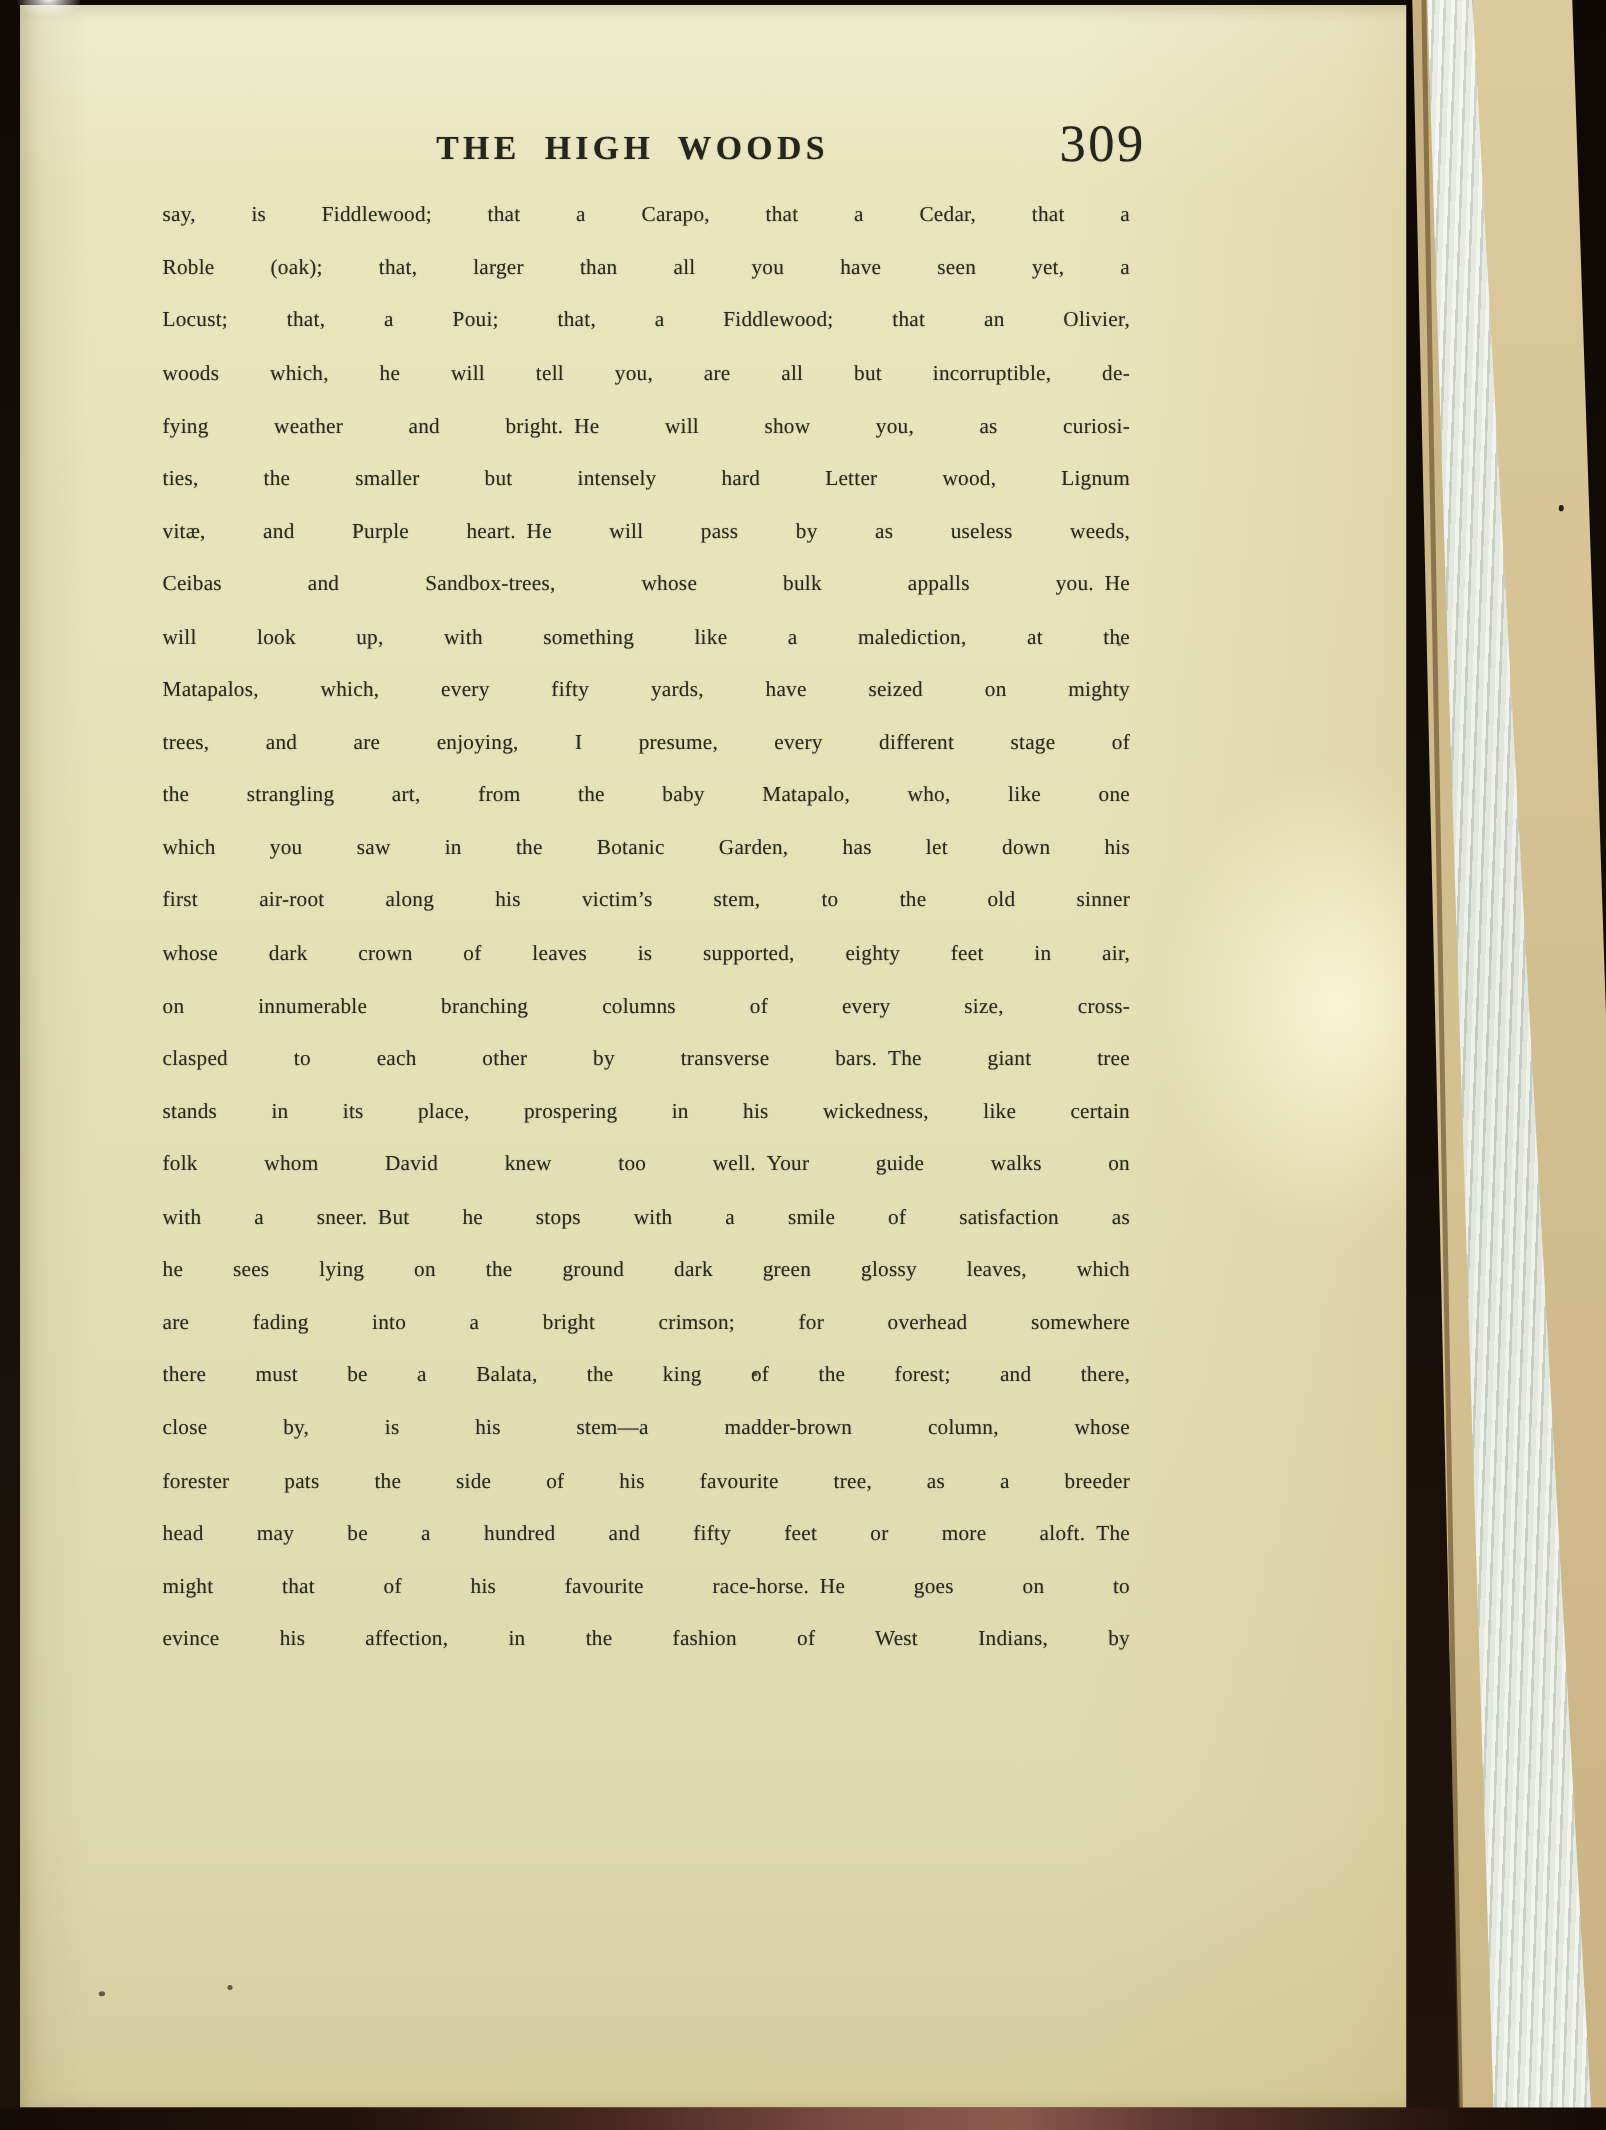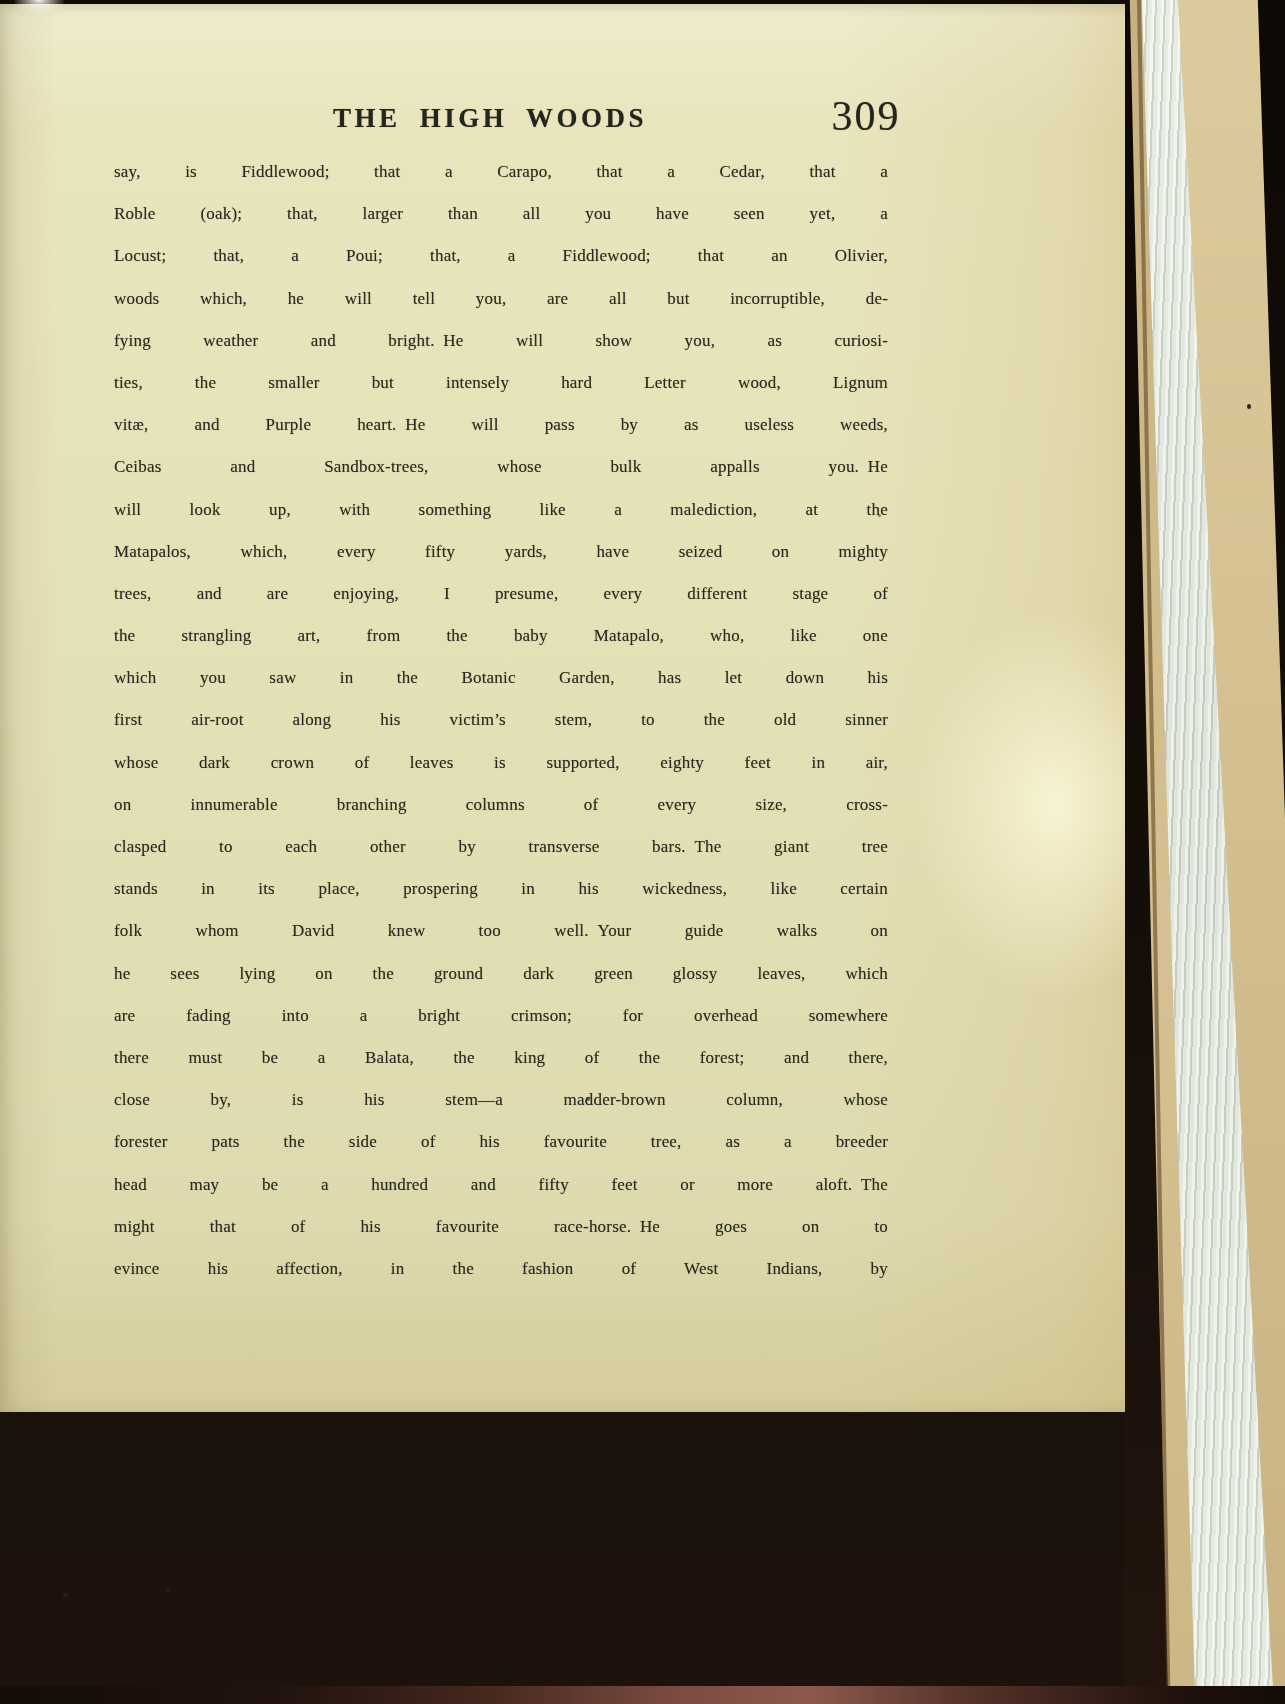--- a/index.html
+++ b/index.html
@@ -3,21 +3,21 @@
 <meta charset="utf-8">
 <style>
   html,body{margin:0;padding:0;background:#0d0905;}
   #scene{
     position:relative;width:1285px;height:1704px;overflow:hidden;
     background:linear-gradient(180deg,#100a06 0%,#17100a 55%,#1d120c 100%);
     font-family:"Liberation Serif", serif;
   }
   
   #page{
-    position:absolute;left:0;top:4px;width:1126px;height:1408px;
+    position:absolute;left:16px;top:4px;width:1126px;height:1682px;
     background:
       radial-gradient(ellipse 200px 270px at 1055px 800px, rgba(251,247,216,0.88), rgba(251,247,216,0) 72%),
       linear-gradient(90deg, rgba(110,90,50,0.10) 0%, rgba(110,90,50,0) 5%),
       linear-gradient(270deg, rgba(198,165,100,0.30) 0%, rgba(200,170,110,0.16) 7%, rgba(200,170,110,0) 26%),
       linear-gradient(180deg, rgba(242,242,218,0.55) 0%, rgba(242,242,218,0) 9%),
       linear-gradient(0deg, rgba(182,162,92,0.20) 0%, rgba(182,162,92,0) 14%),
       linear-gradient(180deg,#e9e5bd 0%,#e6e2b8 40%,#e1ddb2 72%,#dcd7ab 100%);
     box-shadow: inset 7px 0 14px rgba(100,80,40,0.14), inset 0 5px 10px rgba(120,100,55,0.10);
     padding-left: 12px;
   }
@@ -112,20 +112,21 @@
         <div class="tline">Matapalos, which, every fifty yards, have seized on mighty</div>
         <div class="tline">trees, and are enjoying, I presume, every different stage of</div>
         <div class="tline">the strangling art, from the baby Matapalo, who, like one</div>
         <div class="tline">which you saw in the Botanic Garden, has let down his</div>
         <div class="tline">first air-root along his victim’s stem, to the old sinner</div>
         <div class="tline">whose dark crown of leaves is supported, eighty feet in air,</div>
         <div class="tline">on innumerable branching columns of every size, cross-</div>
         <div class="tline">clasped to each other by transverse bars. The giant tree</div>
         <div class="tline">stands in its place, prospering in his wickedness, like certain</div>
         <div class="tline">folk whom David knew too well. Your guide walks on</div>
+        <div class="tline">with a sneer. But he stops with a smile of satisfaction as</div>
         <div class="tline">he sees lying on the ground dark green glossy leaves, which</div>
         <div class="tline">are fading into a bright crimson; for overhead somewhere</div>
         <div class="tline">there must be a Balata, the king of the forest; and there,</div>
         <div class="tline">close by, is his stem—a madder-brown column, whose</div>
         <div class="tline">forester pats the side of his favourite tree, as a breeder</div>
         <div class="tline">head may be a hundred and fifty feet or more aloft. The</div>
         <div class="tline">might that of his favourite race-horse. He goes on to</div>
         <div class="tline">evince his affection, in the fashion of West Indians, by</div>
       </div>
 

